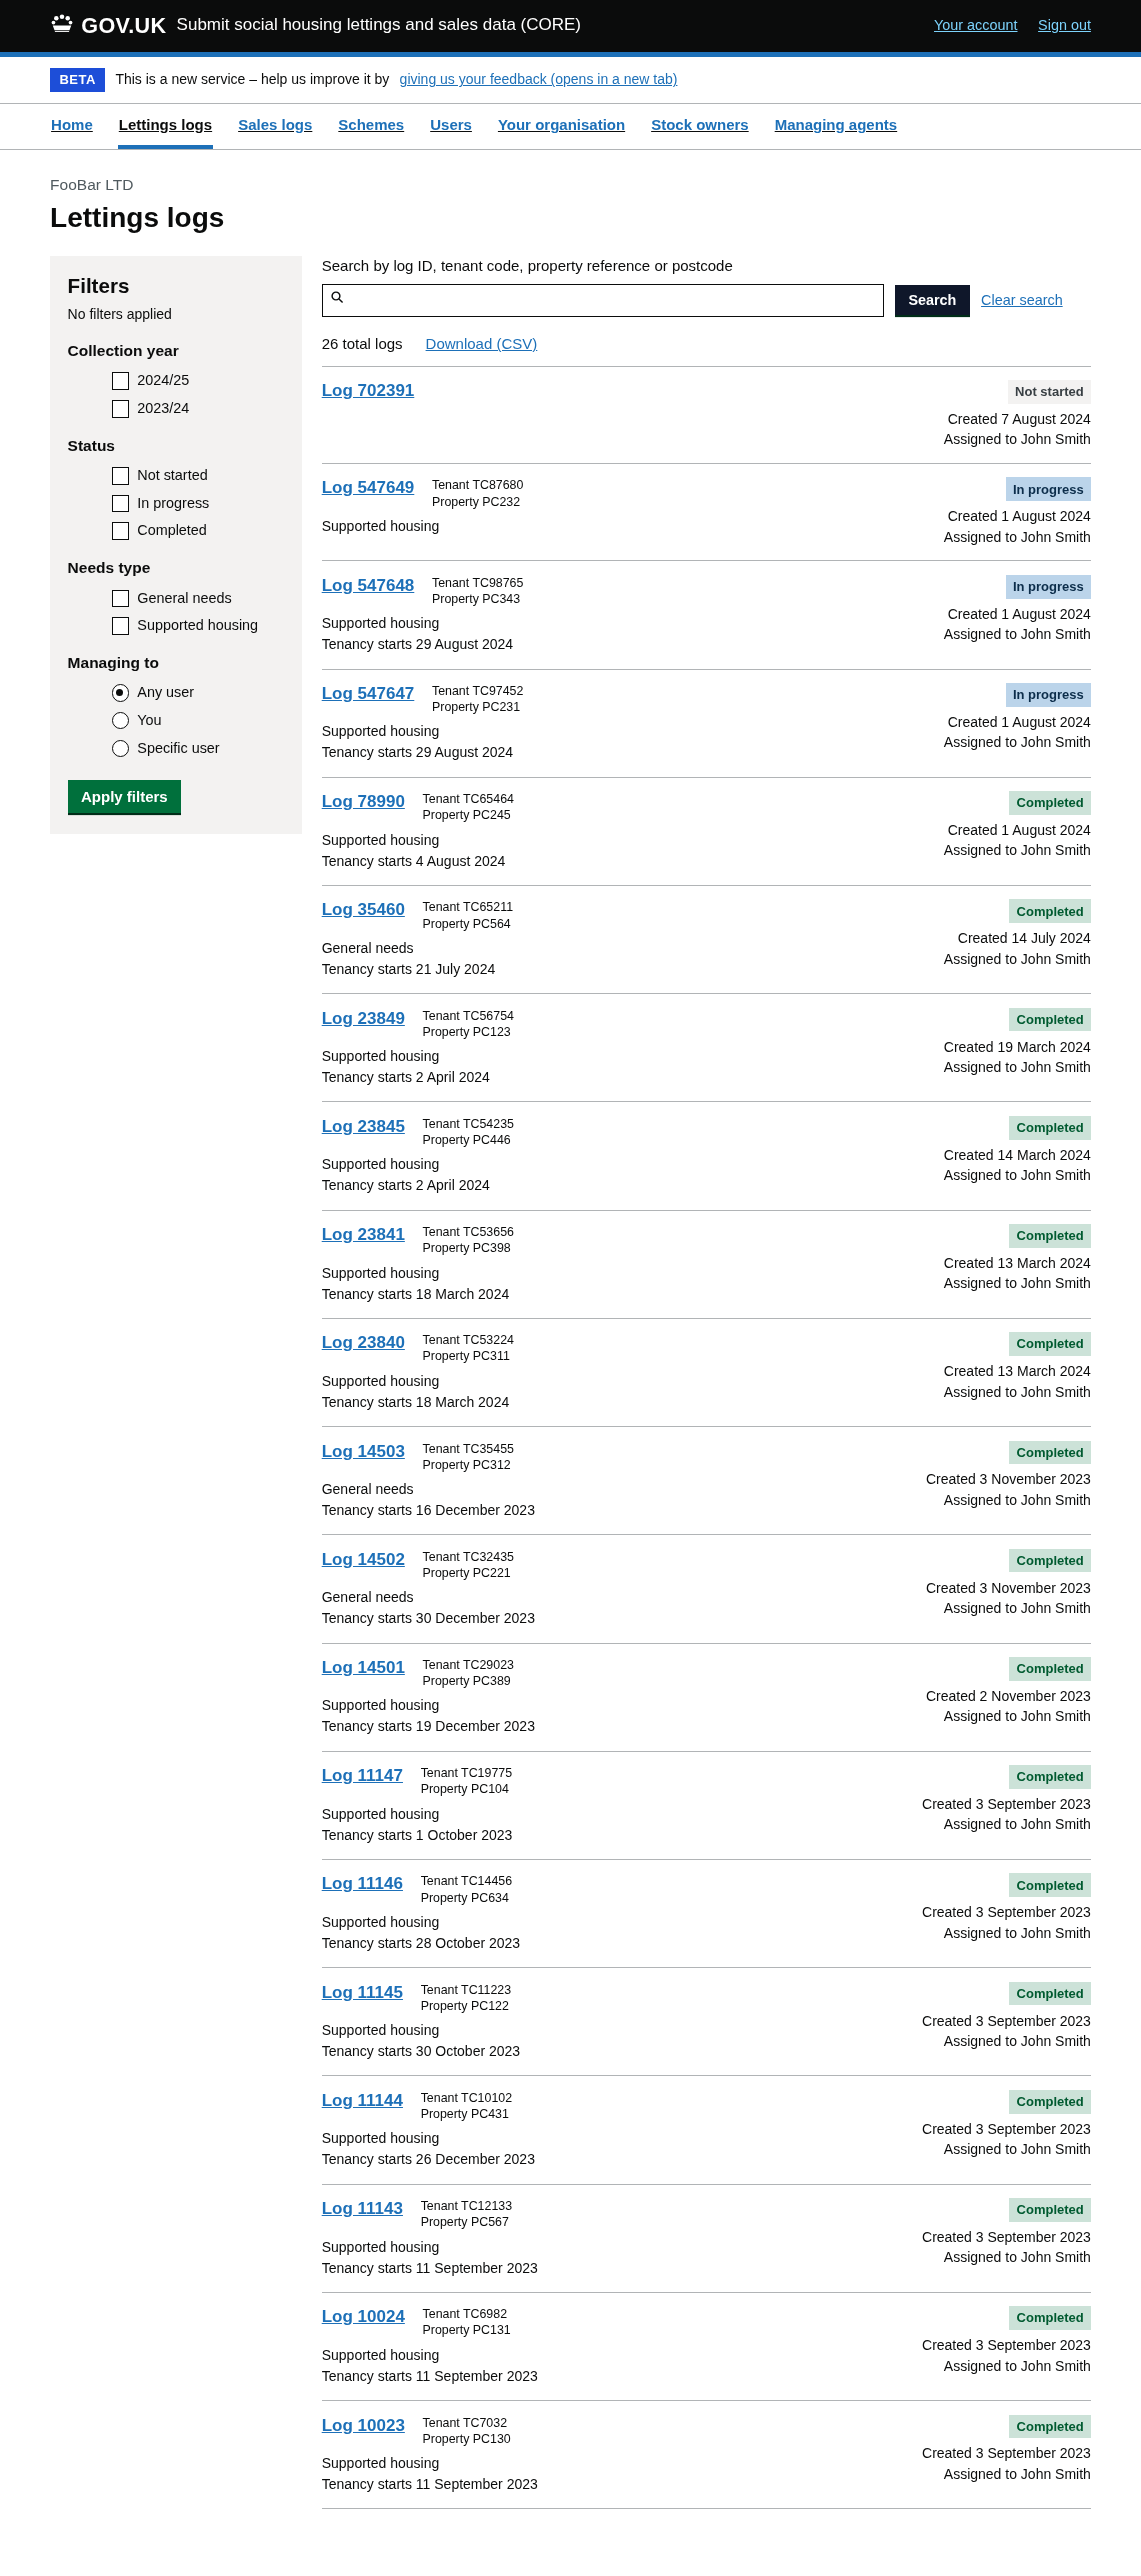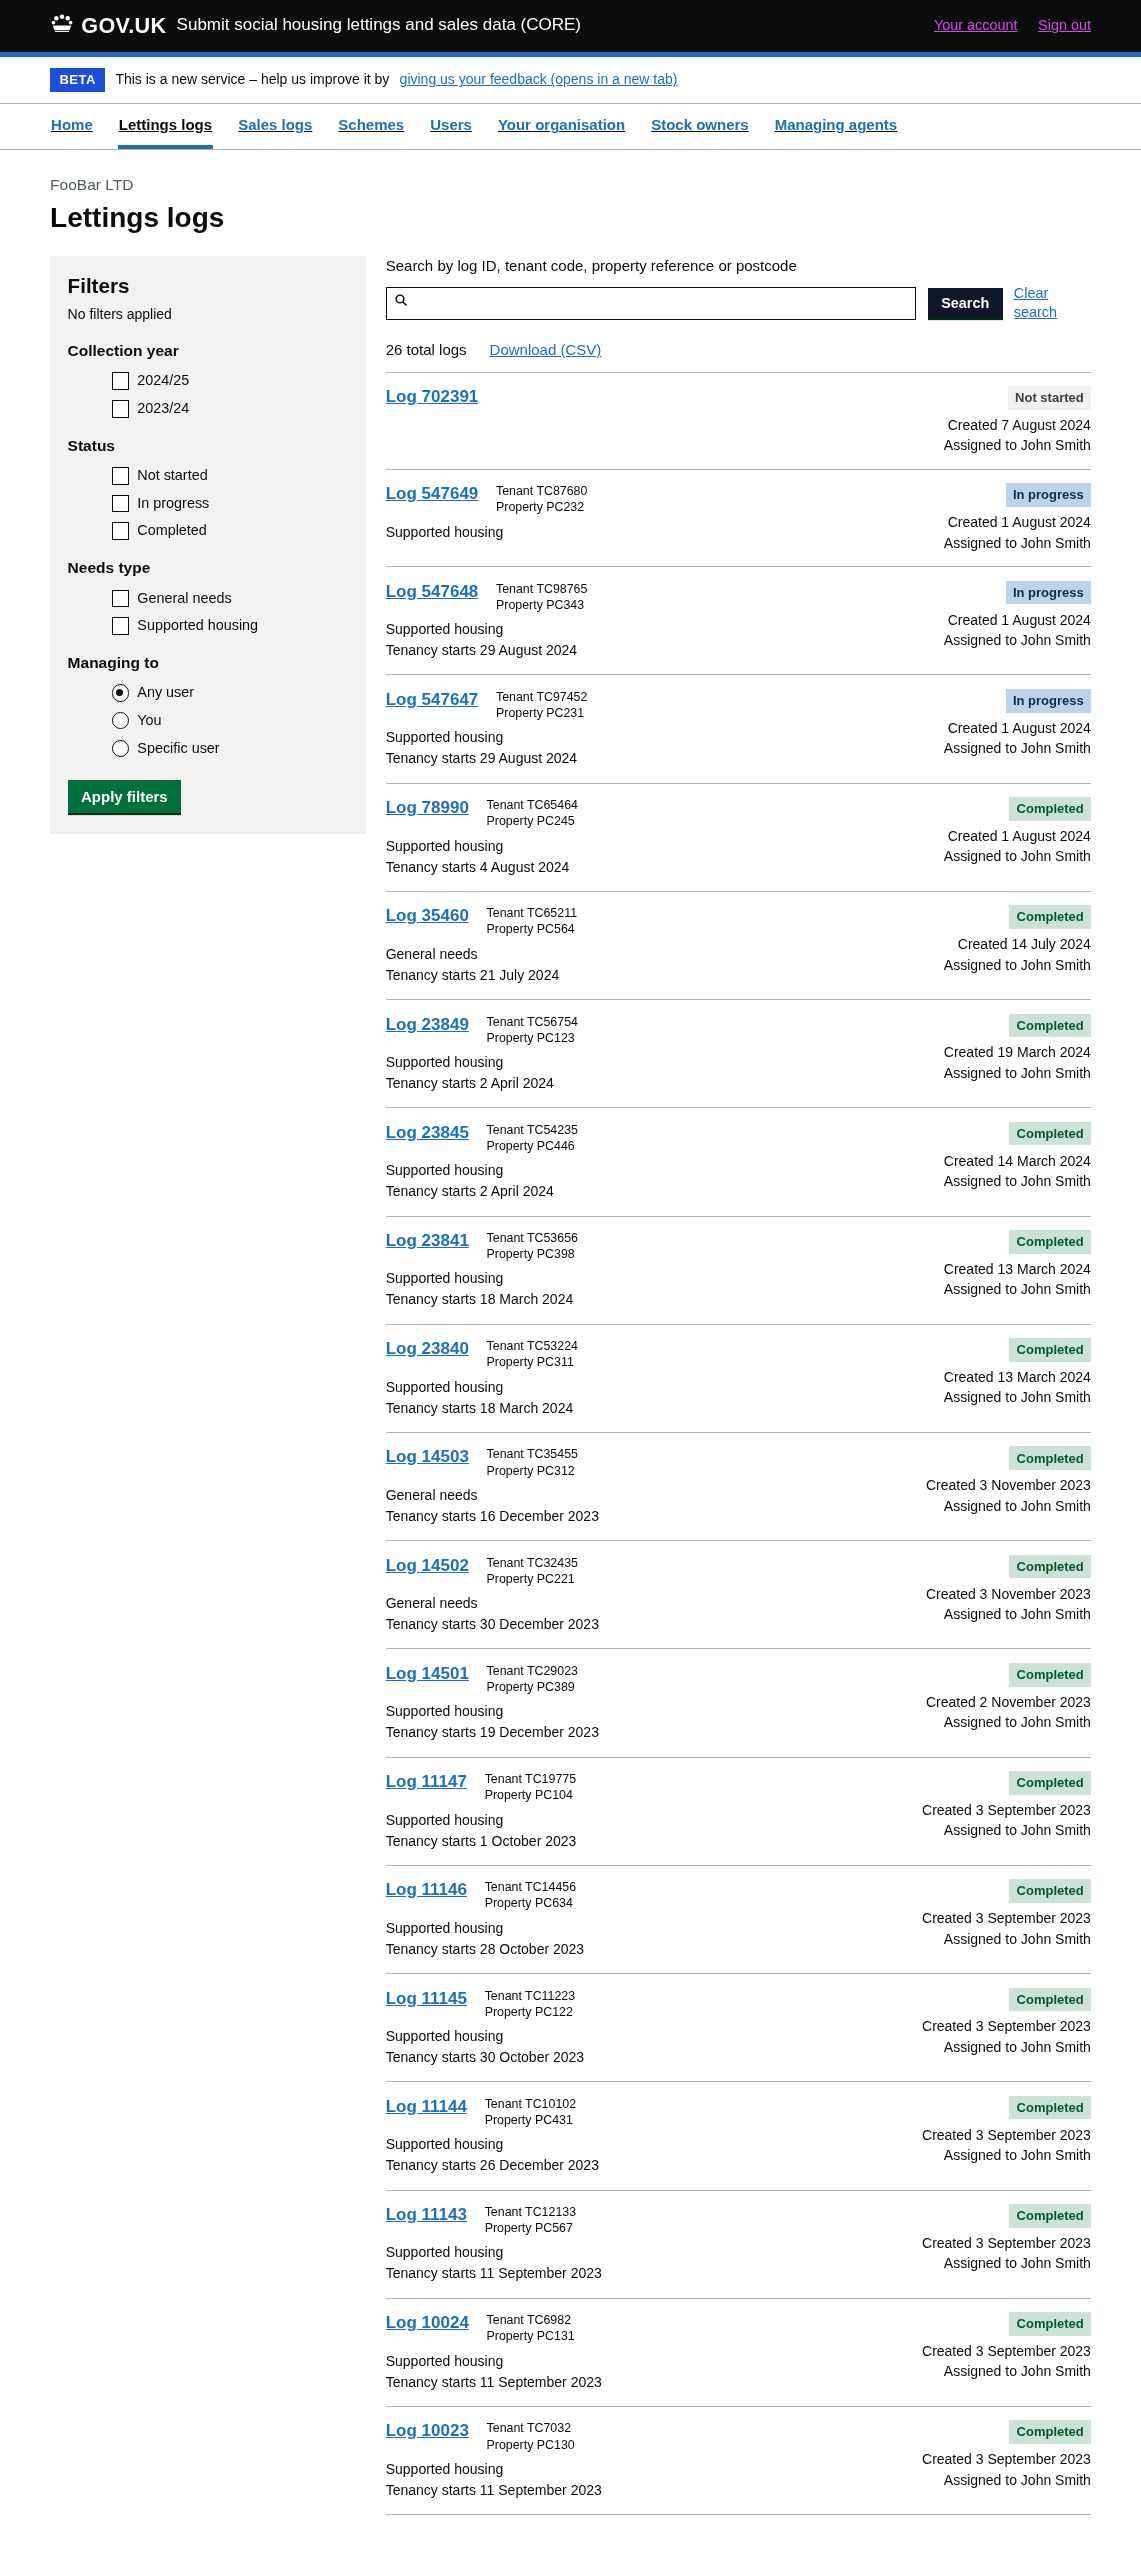--- a/index.html
+++ b/index.html
@@ -33,21 +33,21 @@
   .gov-logo-text {
     font-weight: bold; font-size: 21.6px; letter-spacing: 0.3px; color:#fff;
     margin-right: 10.3px;
   }
   .service-name {
     font-size: 17px; color:#fff; text-decoration: none;
   }
   .header-right {
     margin-left: auto; display:flex; gap: 20.6px; align-items:center;
   }
-  .header-right a { color:#d946ef; text-decoration: underline; font-size: 14.4px;}
+  .header-right a { color:#7dd3fc; text-decoration: underline; font-size: 14.4px;}
 
   
   .phase-bar { border-bottom: 1px solid #b1b4b6; background:#fff; }
   .phase-inner {
     width: 1082px; margin:0 auto; padding: 11.3px 20.6px;
     display:flex; align-items:center; gap:10.3px; font-size:14px;
   }
   .phase-tag {
     background:#1d4ed8; color:#fff; font-weight:bold; font-size:13px;
     padding: 3.1px 9.3px; letter-spacing:0.5px; text-transform:uppercase;
@@ -80,21 +80,21 @@
     background:#00703c; color:#fff; box-shadow: 0 2.1px 0 #002d18;
   }
   .btn-grey {
     background:#f3f2f1; color:#0b0c0c; box-shadow: 0 2.1px 0 #929191;
   }
   .btn-row { display:flex; gap: 15.5px; margin-bottom: 27px; }
 
   
   .cols { display:flex; gap: 19.6px; align-items: flex-start; }
   .filters {
-    width: 316px; flex: none; background:#f3f2f1; padding: 15.5px 17.5px 20.6px 17.5px;
+    width: 252px; flex: none; background:#f3f2f1; padding: 15.5px 17.5px 20.6px 17.5px;
   }
   .filters h2 { font-size: 20.6px; margin: 0 0 5.2px 0; }
   .filters .applied { font-size: 14px; color:#0b0c0c; margin:0 0 17.5px 0; }
   .filters h3 {
     font-size: 15.5px; margin: 0 0 9.3px 0;
   }
   .filter-group { margin-bottom: 17.5px; }
   .check-row { display:flex; align-items:center; gap: 8.2px; margin-bottom: 8.2px; padding-left: 44px; }
   .checkbox {
     width: 17.5px; height: 17.5px; border: 1.5px solid #0b0c0c; background:#fff; flex:none;

